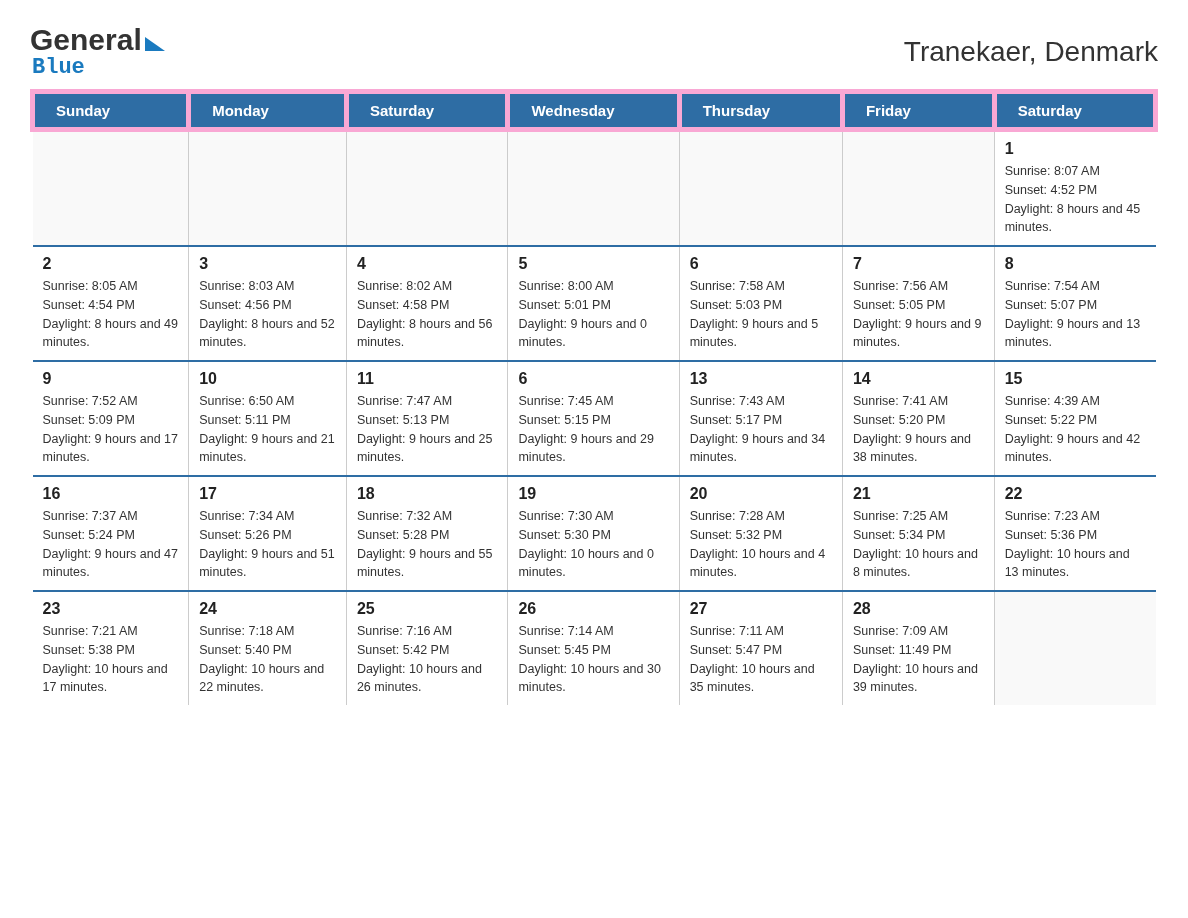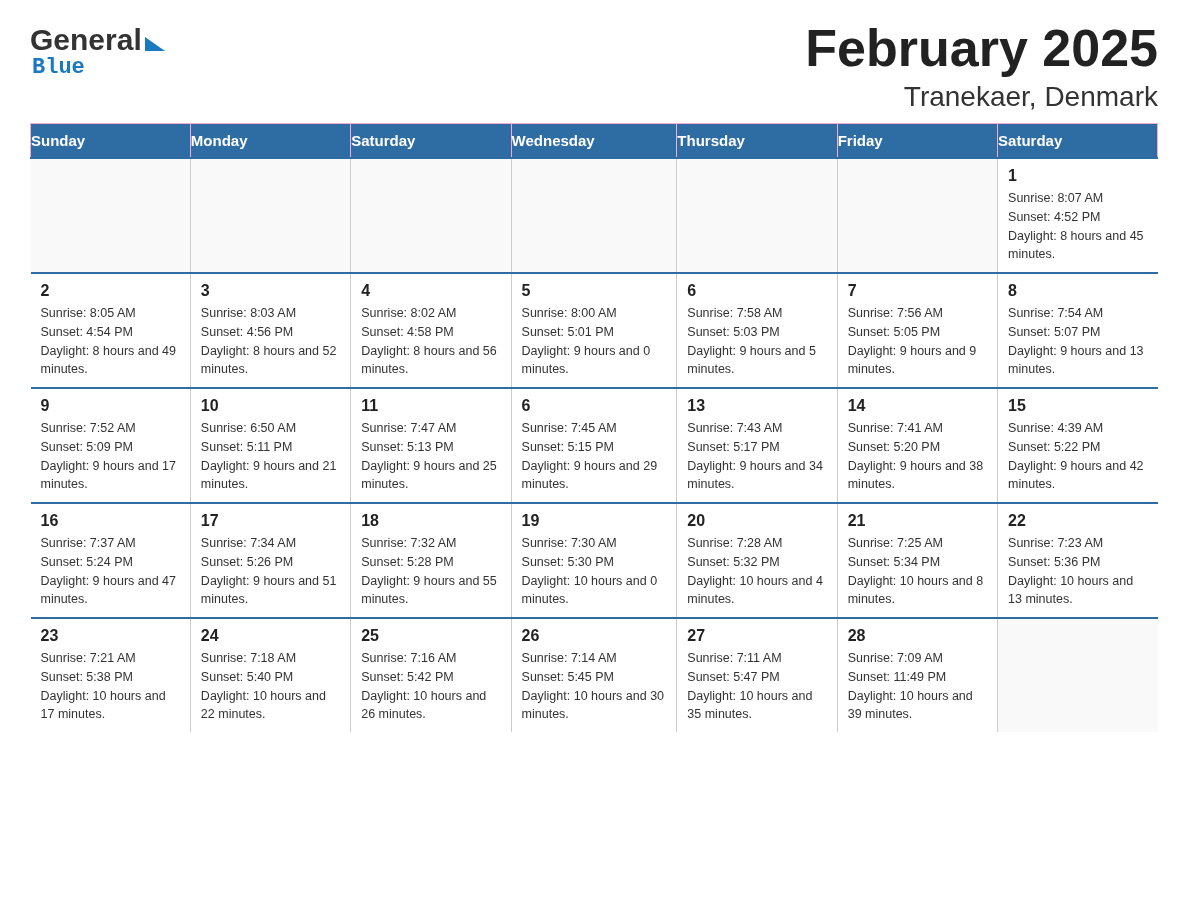--- a/index.html
+++ b/index.html
@@ -6,21 +6,21 @@
     body {
       font-family: Arial, sans-serif;
       background: #fff;
       padding: 20px 30px;
       width: 1188px;
       min-height: 918px;
     }
     .header {
       display: flex;
       justify-content: space-between;
-      align-items: flex-start;
+      align-items: center;
       margin-bottom: 10px;
     }
     .title-area {
       text-align: right;
     }
     .month-title {
       font-size: 52px;
       font-weight: bold;
       color: #222;
       line-height: 1.1;
@@ -33,23 +33,23 @@
     table {
       width: 100%;
       border-collapse: collapse;
       margin-top: 8px;
     }
     thead tr th {
       background-color: #2e6da4;
       color: #fff;
       font-size: 15px;
       font-weight: bold;
-      padding: 8px 0;
+      padding: 8px 21px;
       text-align: left;
-      border: 1px solid #f9a8d4;
+      border: 5px solid #f9a8d4;
     }
     tbody tr {
       border-top: 2px solid #2e6da4;
     }
     tbody tr td {
       vertical-align: top;
       padding: 8px 10px;
       font-size: 13px;
       color: #333;
       border-right: 1px solid #ccc;
@@ -85,21 +85,20 @@
   <div class="logo-wrapper">
   <div class="logo-actual">
     <div class="logo-line1">
       <span class="logo-general-text">General</span>
       <div class="logo-arrow"></div>
     </div>
     <span class="logo-blue-text">Blue</span>
   </div>
 </div>
   <div class="title-area">
-    <div class="month-title">February 2025</div>
     <div class="location">Tranekaer, Denmark</div>
   </div>
 </div>
 
 <table>
   <thead>
     <tr>
     <th>Sunday</th>
         <th>Monday</th>
         <th>Saturday</th>

